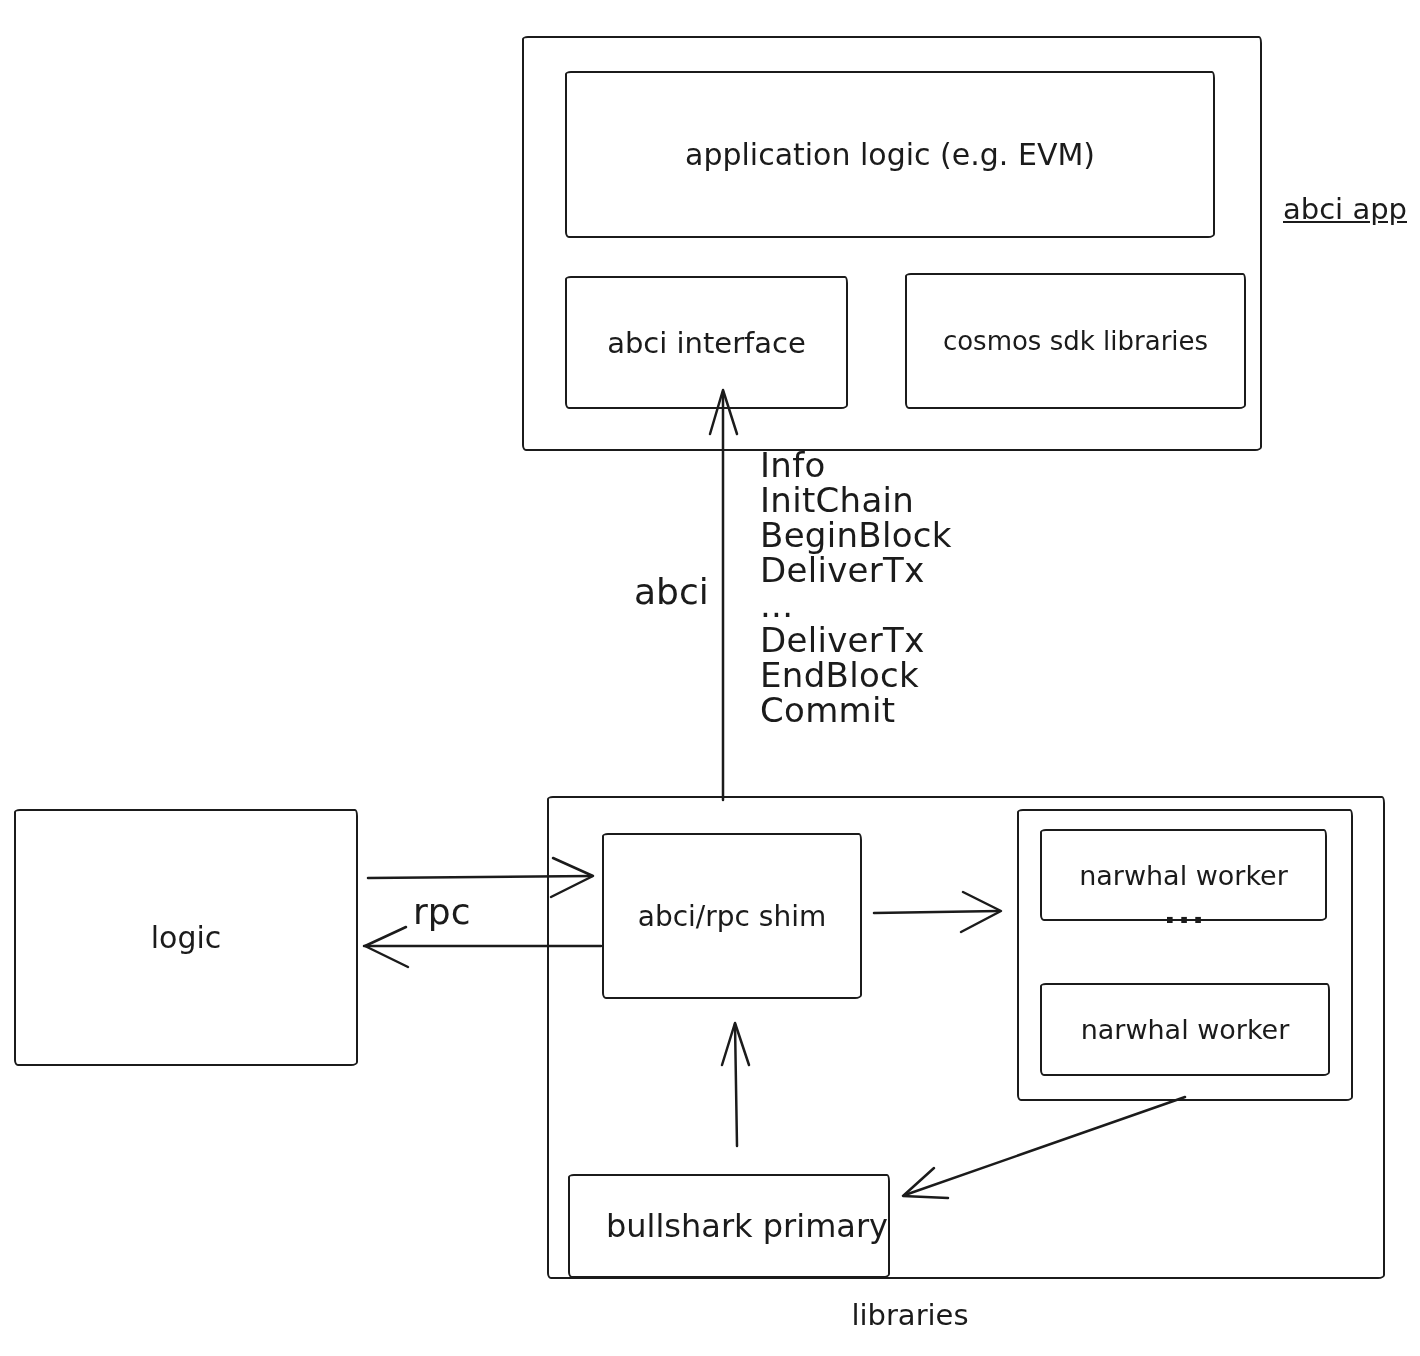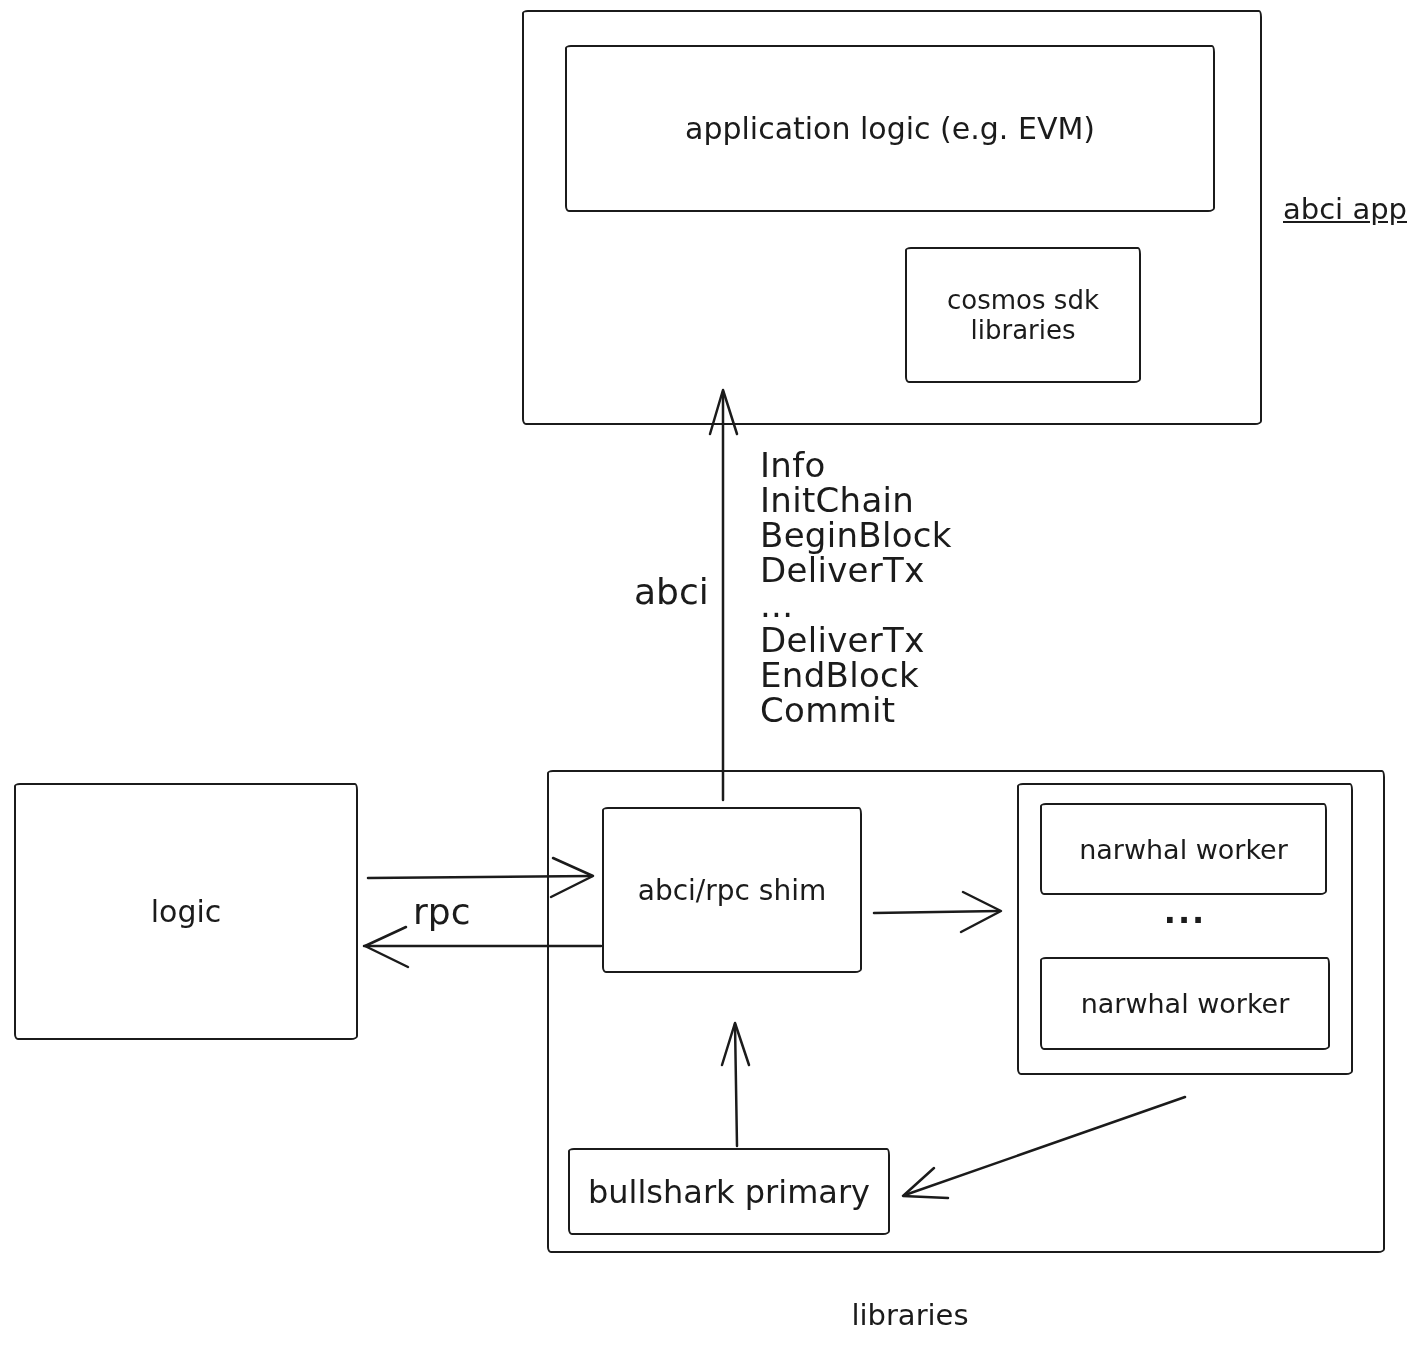--- a/index.html
+++ b/index.html
@@ -21,20 +21,21 @@
   }
   .box {
     position: absolute;
     border: 2.5px solid var(--ink);
     background: transparent;
     border-radius: 6px 3px 7px 4px / 3px 7px 4px 6px;
     display: flex;
     align-items: center;
     justify-content: center;
     text-align: center;
+    margin-top: 26px;
   }
   .box.container-box {
     justify-content: flex-start;
     align-items: flex-start;
   }
   .label {
     position: absolute;
     white-space: nowrap;
     color: var(--ink);
   }
@@ -58,43 +59,46 @@
     fill: none;
     stroke: var(--ink);
     stroke-width: 2.5;
     stroke-linecap: round;
     stroke-linejoin: round;
   }
   
   #abci-app-box      { left: 522px; top: 10px;  width: 740px; height: 415px; }
   #app-logic-box     { left: 565px; top: 45px;  width: 650px; height: 167px; font-size: 30px; }
   #abci-iface-box    { left: 565px; top: 250px; width: 283px; height: 133px; font-size: 29px; }
-  #cosmos-sdk-box    { left: 905px; top: 247px; width: 236px; height: 136px; font-size: 26px; }
+  #cosmos-sdk-box    { left: 905px; top: 247px; width: 341px; height: 136px; font-size: 26px; }
   #client-box        { left: 14px;  top: 783px; width: 344px; height: 257px; font-size: 30px; }
   #consensus-box     { left: 547px; top: 770px; width: 838px; height: 483px; }
   #shim-box          { left: 602px; top: 807px; width: 260px; height: 166px; font-size: 28px; }
   #worker-container  { left: 1017px; top: 783px; width: 336px; height: 292px; }
   #worker-top-box    { left: 1040px; top: 803px; width: 287px; height: 92px; font-size: 27px; }
   #worker-bottom-box { left: 1040px; top: 957px; width: 290px; height: 93px; font-size: 27px; }
-  #bullshark-box     { left: 568px; top: 1148px; width: 322px; height: 87px; font-size: 32px; }
+  #bullshark-box     { left: 568px; top: 1148px; width: 322px; height: 104px; font-size: 32px; justify-content: flex-end; }
 
   #abci-app-label   { left: 1283px; top: 192px;  font-size: 29px; text-decoration: underline; }
   #abci-label       { left: 634px;  top: 571px;  font-size: 36px; }
   #rpc-label        { left: 413px;  top: 891px;  font-size: 36px; }
   #worker-ellipsis  { left: 1017px; top: 893px;  width: 336px; text-align: center; font-size: 32px; font-weight: bold; letter-spacing: 2px; }
   #consensus-label  { left: 760px;  top: 1298px; width: 300px; text-align: center; font-size: 29px; }
 </style>
 </head>
 <body>
 
 <div class="canvas">
 
   <div class="box container-box" id="abci-app-box"></div>
   <div class="box" id="app-logic-box">
     <span>application logic (e.g. EVM)</span>
+  </div>
+  <div class="box" id="abci-iface-box">
+    <span>abci interface</span>
   </div>
   <div class="box" id="cosmos-sdk-box">
     <span>cosmos sdk libraries</span>
   </div>
   <div class="label" id="abci-app-label">abci app</div>
 
   <div class="label" id="abci-label">abci</div>
   <div class="msg-list">
     <div>Info</div>
     <div>InitChain</div>

